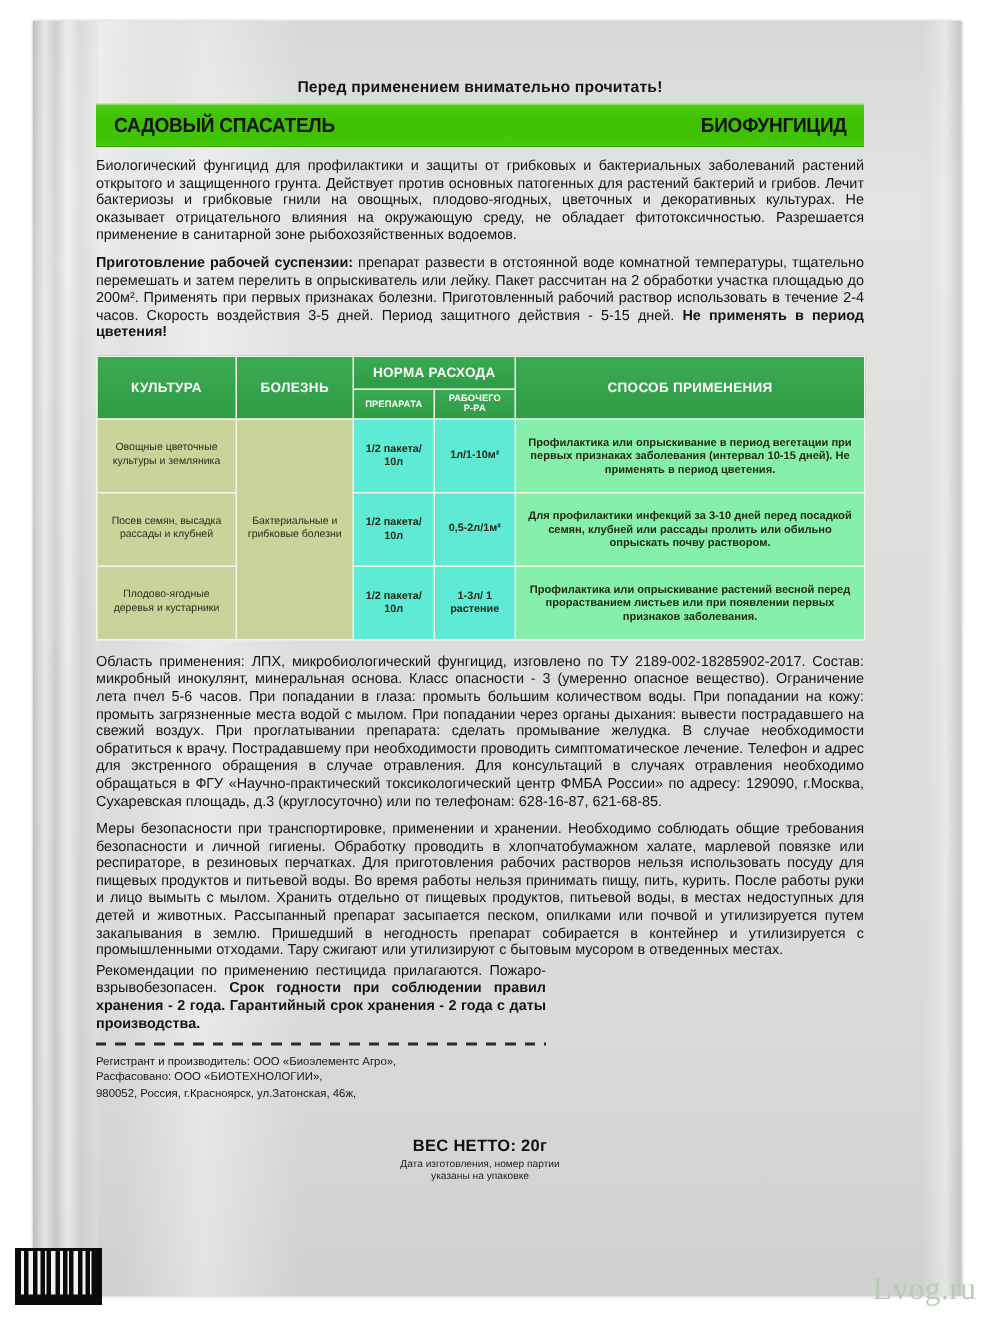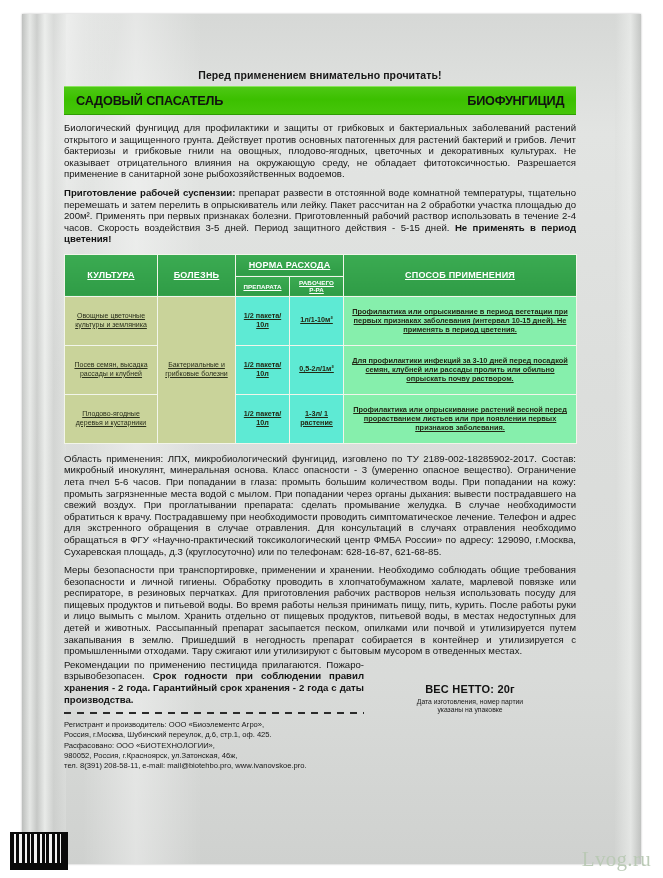--- a/index.html
+++ b/index.html
@@ -60,21 +60,21 @@
         rgba(255,255,255,0.0) 0%,
         rgba(255,255,255,0.38) 45%,
         rgba(255,255,255,0.0) 100%);
     pointer-events: none;
   }
 
   
   .label {
     position: absolute;
     left: 64px;
-    top: 69px;
+    top: 52px;
     width: 512px;
     color: #1b1b1b;
   }
 
   .read-first {
     text-align: center;
     font-size: 10.5px;
     font-weight: 600;
     letter-spacing: 0.1px;
     color: #161616;
@@ -117,21 +117,20 @@
     margin-top: 9px;
     width: 100%;
     border-collapse: collapse;
     table-layout: fixed;
   }
   .table th, .table td {
     border: 1px solid #f2f5ea;
     vertical-align: middle;
     text-align: center;
     padding: 2px 3px;
-    text-decoration: underline;
   }
   .th-main {
     background: linear-gradient(180deg, #3bab52 0%, #2f9c46 100%);
     color: #ffffff;
     font-size: 9px;
     font-weight: 700;
     letter-spacing: 0.2px;
     height: 17px;
   }
   .th-sub {
@@ -170,20 +169,21 @@
   .col-prep { width: 54px; }
   .col-work { width: 54px; }
   .col-way  { width: 233px; }
 
   
   .lower { margin-top: 9px; }
 
   .bottom-split {
     display: flex;
     margin-top: 2px;
+    flex-direction: column;
   }
   .bottom-left { width: 300px; }
   .bottom-right { flex: 1; }
 
   .bold-term {
     font-weight: 700;
   }
 
   .dash-rule {
     margin: 7px 0 6px 0;
@@ -320,24 +320,22 @@
   <div class="para">Меры безопасности при транспортировке, применении и хранении. Необходимо соблюдать общие требования безопасности и личной гигиены. Обработку проводить в  хлопчатобумажном халате, марлевой повязке или  респираторе, в резиновых перчатках. Для приготовления рабочих растворов нельзя использовать посуду  для пищевых продуктов и питьевой воды. Во время работы нельзя принимать пищу, пить, курить. После работы руки и лицо вымыть с мылом. Хранить отдельно от пищевых продуктов, питьевой воды, в местах недоступных для детей и животных. Рассыпанный препарат засыпается песком, опилками или почвой и утилизируется путем закапывания в землю. Пришедший в негодность препарат собирается в контейнер и  утилизируется с промышленными  отходами. Тару сжигают или утилизируют с бытовым мусором в отведенных местах.</div>
 
   <div class="bottom-split">
     <div class="bottom-left">
       <div class="para" style="margin-top:0">
         <span>Рекомендации  по применению пестицида прилагаются. Пожаро-взрывобезопасен. </span><b class="bold-term">Срок годности при соблюдении правил хранения - 2 года. Гарантийный срок хранения - 2 года с даты производства.</b>
       </div>
       <div class="dash-rule"></div>
       <div class="reg">
         <div class="reg-title">Регистрант и производитель: ООО «Биоэлементс Агро»,</div>
-        <div>Россия, г.Москва, Шубинский переулок, д.6, стр.1, оф. 425.</div>
         <div>Расфасовано: ООО «БИОТЕХНОЛОГИИ»,</div>
         <div>980052, Россия, г.Красноярск, ул.Затонская, 46ж,</div>
-        <div>тел. 8(391) 208-58-11, e-mail: mail@biotehbo.pro, www.ivanovskoe.pro.</div>
       </div>
     </div>
 
     <div class="bottom-right">
       <div class="netto">
         <div class="netto-main">ВЕС НЕТТО: 20г</div>
         <div class="netto-sub">
           <div>Дата изготовления, номер партии</div>
           <div>указаны на упаковке</div>
         </div>

